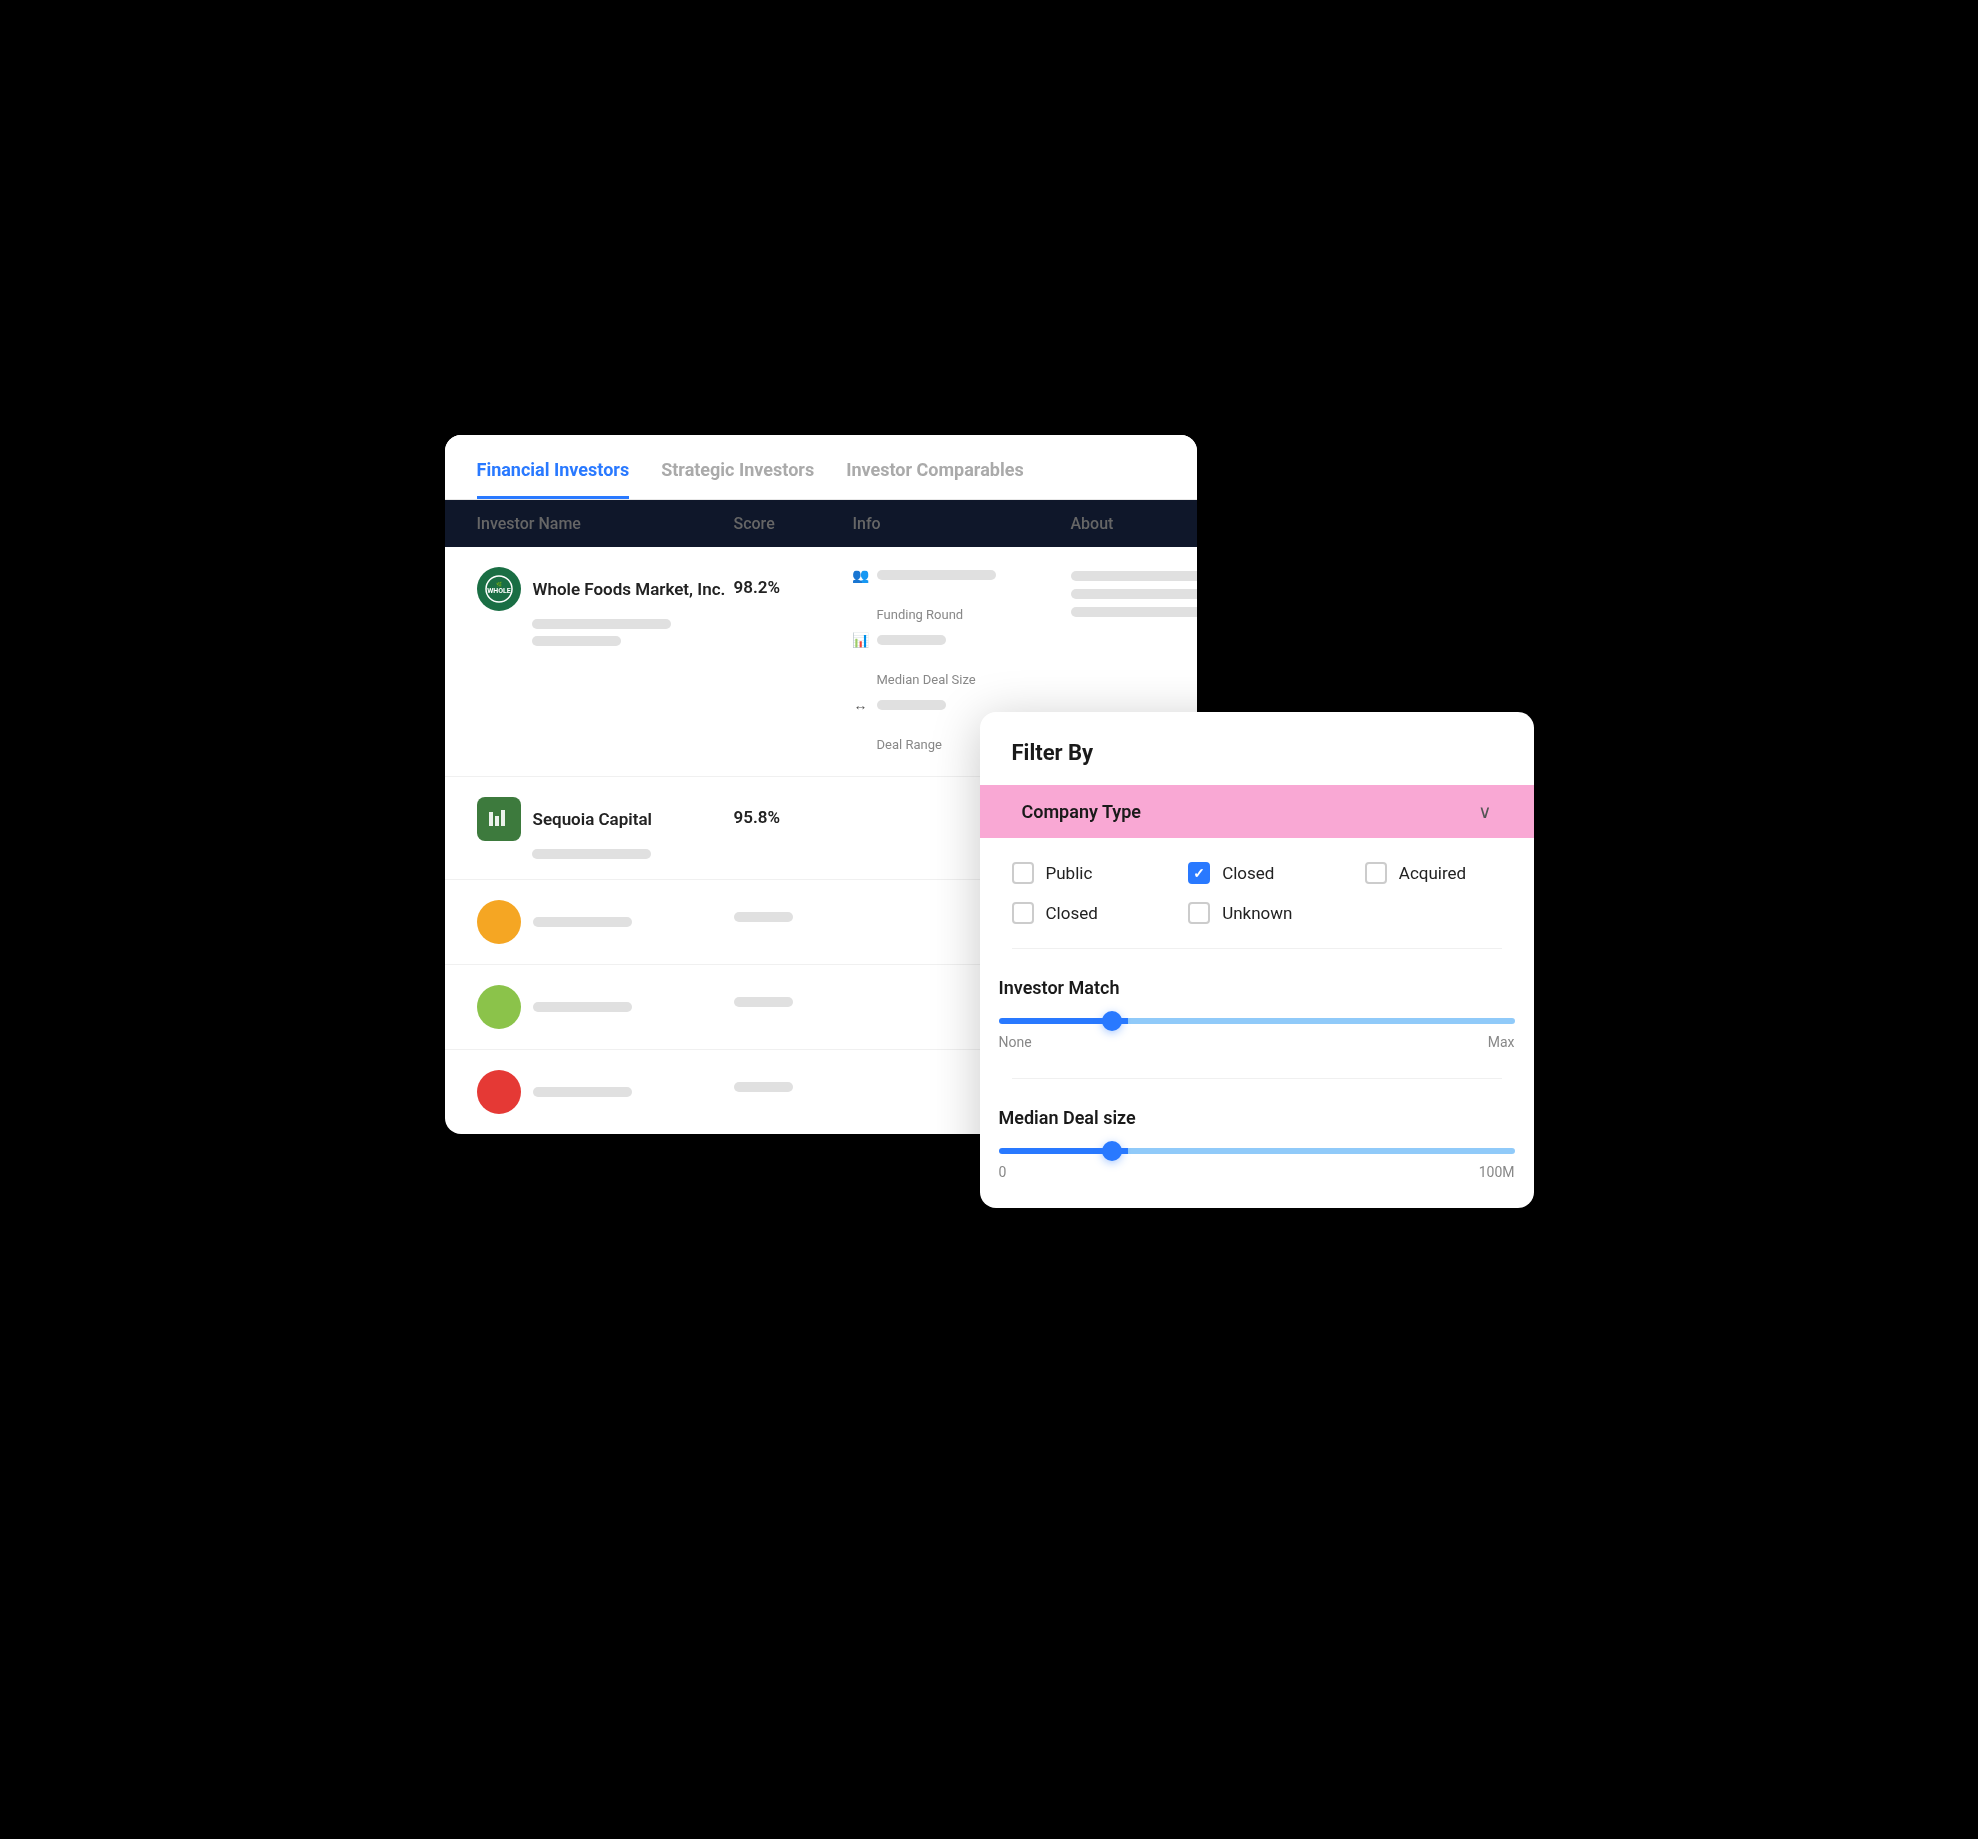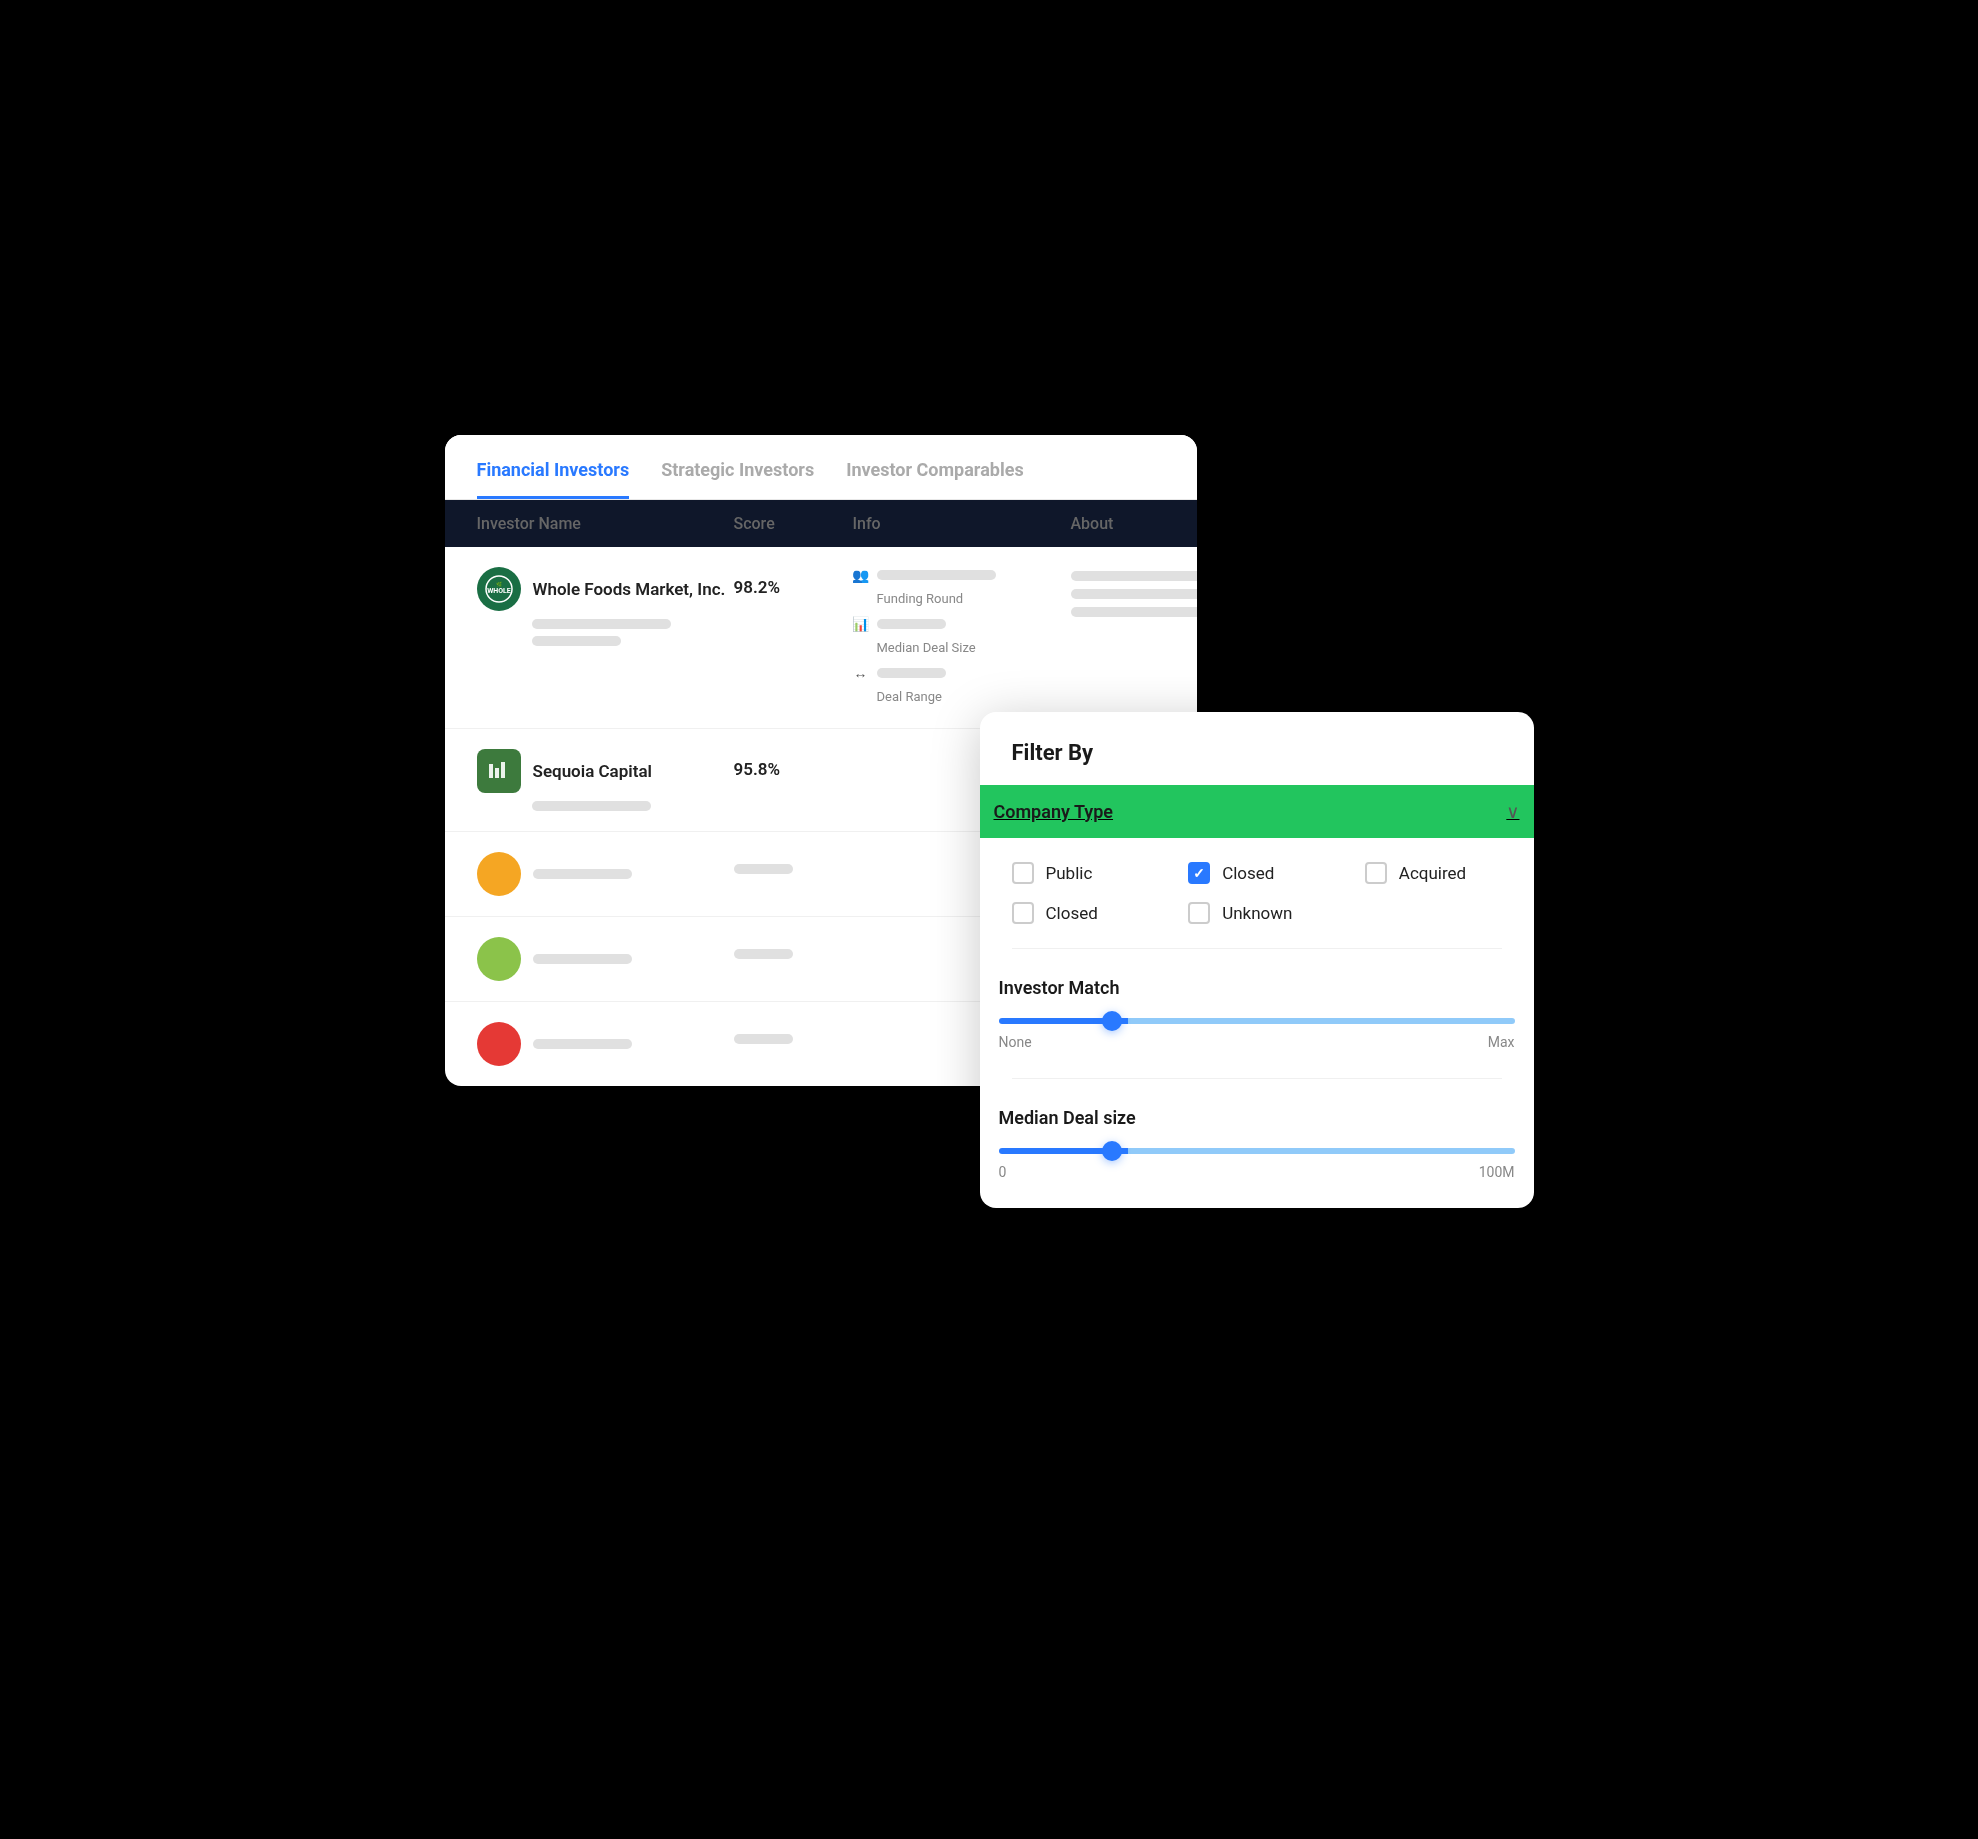--- a/index.html
+++ b/index.html
@@ -136,21 +136,21 @@
       text-align: center;
     }
     .info-bar {
       height: 10px;
       background: #e0e0e0;
       border-radius: 5px;
     }
     .info-label {
       font-size: 13px;
       color: #888;
-      margin-top: 2px;
+      margin-top: 18px;
       margin-bottom: 4px;
       margin-left: 24px;
     }
 
     .about-cell {
       display: flex;
       flex-direction: column;
       gap: 8px;
       padding-top: 4px;
     }
@@ -171,24 +171,23 @@
       padding: 28px 32px 20px;
       font-size: 22px;
       font-weight: 700;
       color: #1a1a1a;
     }
 
     .filter-section-header {
       display: flex;
       justify-content: space-between;
       align-items: center;
-      padding: 16px 14px;
-      background: #22c55e;
+      padding: 16px 42px;
+      background: #f9a8d4;
       cursor: pointer;
-      text-decoration: underline;
     }
     .filter-section-label {
       font-size: 18px;
       font-weight: 600;
       color: #1a1a1a;
     }
     .chevron-icon {
       font-size: 18px;
       color: #555;
     }

